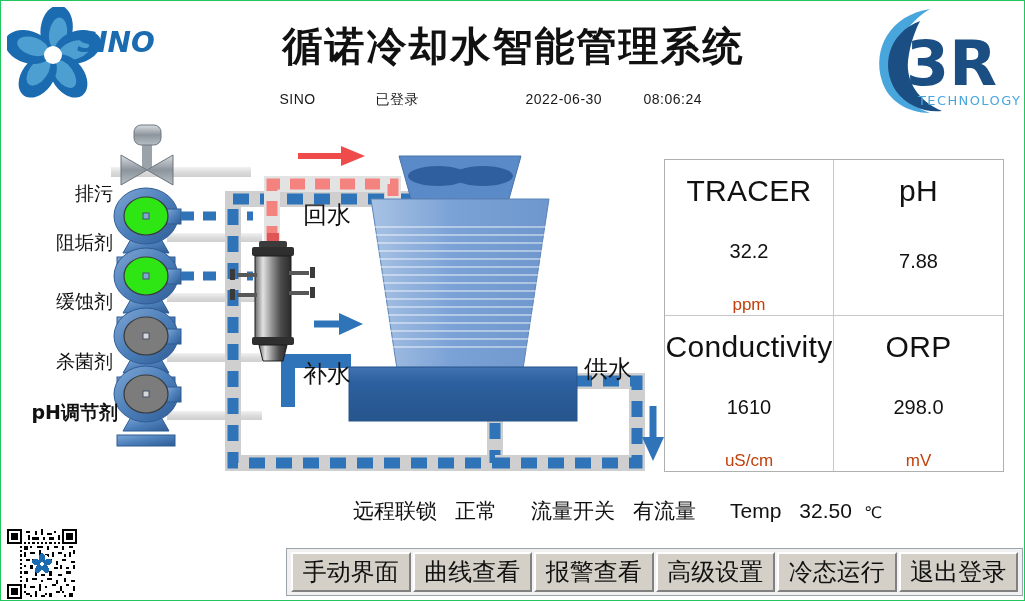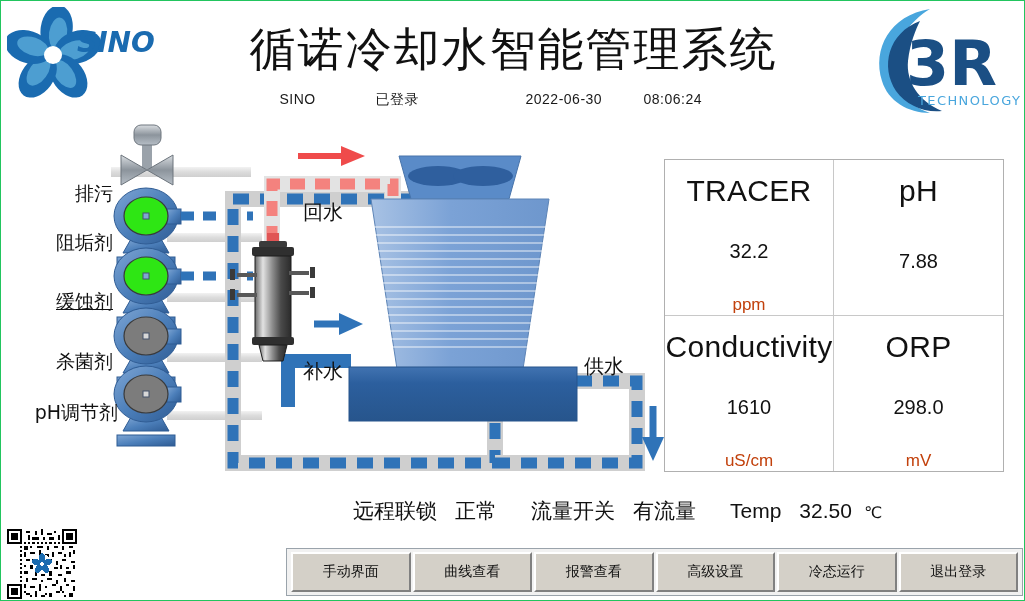--- a/index.html
+++ b/index.html
@@ -18,22 +18,23 @@
   }
 
   
   #sino-logo { position: absolute; left: 6px; top: 6px; width: 150px; height: 100px; }
   #logo3r { position: absolute; right: 4px; top: 0px; width: 152px; height: 120px; }
 
   
   #title {
     position: absolute; left: 0; top: 18px; width: 1025px;
     text-align: center;
-    font-size: 46px; letter-spacing: 2px; color: #111;
+    font-size: 40px; letter-spacing: 2px; color: #111;
     font-family: "DejaVu Sans", "Liberation Sans", sans-serif;
+    font-weight: bold;
   }
   #header-meta {
     position: absolute; left: 0; top: 90px; width: 1025px;
     display: flex; justify-content: center; align-items: baseline;
     font-size: 14px; color: #1a1a1a; letter-spacing: .5px;
   }
   #header-meta > span { display: inline-block; }
   .hm-user { width: 96px; text-align: left; margin-left: 6px; }
   .hm-state { width: 150px; text-align: left; }
   .hm-date { width: 118px; text-align: left; }
@@ -82,37 +83,37 @@
     padding: 3px 3px;
   }
   .btn {
     flex: 1 1 0; height: 40px; margin: 9px 1px;
     background: #d4d0c8;
     border-top: 2px solid #ffffff;
     border-left: 2px solid #ffffff;
     border-right: 2px solid #808080;
     border-bottom: 2px solid #808080;
     display: flex; align-items: center; justify-content: center;
-    font-size: 14px; color: #111; cursor: pointer;
+    font-size: 24px; color: #111; cursor: pointer;
     font-family: "DejaVu Sans", "Liberation Sans", sans-serif;
   }
 
   
   .side-label {
     position: absolute; text-align: right; width: 110px;
     font-size: 19px; color: #111;
     font-family: "DejaVu Sans", "Liberation Sans", sans-serif;
   }
 
   
   #diagram { position: absolute; left: 0; top: 120px; width: 670px; height: 370px; }
 
   
   .flow-label {
-    position: absolute; font-size: 20px; color: #111;
+    position: absolute; font-size: 24px; color: #111;
     font-family: "DejaVu Sans", "Liberation Sans", sans-serif;
   }
 
   
   #qr { position: absolute; left: 6px; top: 528px; width: 70px; height: 70px; }
 </style>
 </head>
 <body>
 
 <div id="root">
@@ -319,23 +320,23 @@
         <line x1="386" y1="218" x2="533" y2="218"></line>
           <line x1="387" y1="226" x2="532" y2="226"></line>
       </g>
 
       <rect x="348" y="246" width="228" height="54" fill="url(#gBasin)" stroke="#27558c" stroke-width="1"></rect>
     </g>
   </svg>
 
   <div class="side-label" style="left:2px; top:180px;">排污</div>
   <div class="side-label" style="left:2px; top:229px;">阻垢剂</div>
-  <div class="side-label" style="left:2px; top:288px;text-decoration:underline;">缓蚀剂</div>
+  <div class="side-label" style="left:2px; top:288px;">缓蚀剂</div>
   <div class="side-label" style="left:2px; top:348px;">杀菌剂</div>
-  <div class="side-label" style="left:2px; top:399px; width:115px;">pH调节剂</div>
+  <div class="side-label" style="left:2px; top:399px; width:115px;font-weight:bold;">pH调节剂</div>
 
   <div class="flow-label" style="left:302px; top:198px;">回水</div>
   <div class="flow-label" style="left:302px; top:357px;">补水</div>
   <div class="flow-label" style="left:583px; top:352px;">供水</div>
 
   <div id="panel">
     <div class="cell brd-r brd-b">
       <div class="cell-name">TRACER</div>
       <div class="cell-value">32.2</div>
       <div class="cell-unit">ppm</div>

